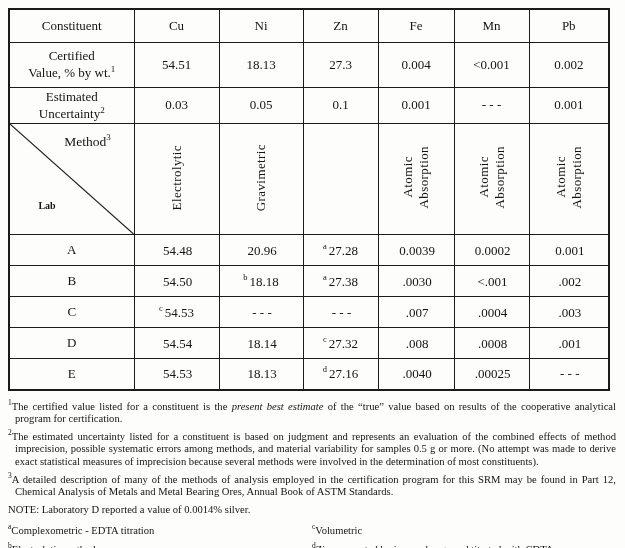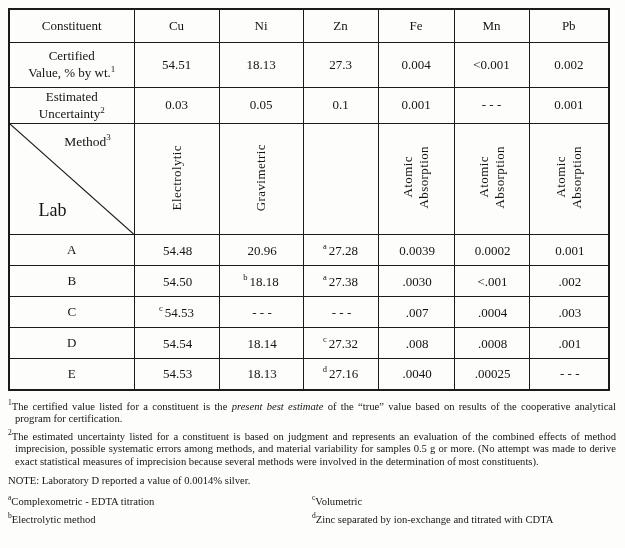--- a/index.html
+++ b/index.html
@@ -75,21 +75,22 @@
   .method-label {
     position: absolute;
     top: 8px;
     left: 44%;
     font-size: 13.5px;
   }
   .lab-label {
     position: absolute;
     top: 69%;
     left: 23%;
-    font-size: 18px;
+    font-size: 10px;
+    font-weight: bold;
   }
 
   
   .footnotes {
     width: 608px;
     margin-top: 7px;
     font-size: 10.6px;
     line-height: 1.24;
   }
   .fn {
@@ -222,20 +223,21 @@
       <td><sup class="cellsup"></sup><span>- - -</span></td>
     </tr>
   </tbody>
     </table>
 
   <div class="footnotes">
     <p class="fn"><sup>1</sup><span>The certified value listed for a constituent is the </span><span class="ital">present best estimate</span><span> of the “true” value based on results of the cooperative analytical program for certification.</span></p>
 
     <p class="fn"><sup>2</sup><span>The estimated uncertainty listed for a constituent is based on judgment and represents an evaluation of the combined effects of method imprecision, possible systematic errors among methods, and material variability for samples 0.5 g or more.  (No attempt was made to derive exact statistical measures of imprecision because several methods were involved in the determination of most constituents).</span></p>
 
+    <p class="fn"><sup>3</sup><span>A detailed description of many of the methods of analysis employed in the certification program for this SRM may be found in Part 12, Chemical Analysis of Metals and Metal Bearing Ores, Annual Book of ASTM Standards.</span></p>
 
     <div class="note-line">NOTE:  Laboratory D reported a value of 0.0014% silver.</div>
 
     <div class="letter-fns">
       <div class="letter-col">
         <div class="letter-fn"><sup>a</sup><span>Complexometric - EDTA titration</span></div>
         <div class="letter-fn"><sup>b</sup><span>Electrolytic method</span></div>
       </div>
       <div class="letter-col">
         <div class="letter-fn"><sup>c</sup><span>Volumetric</span></div>

